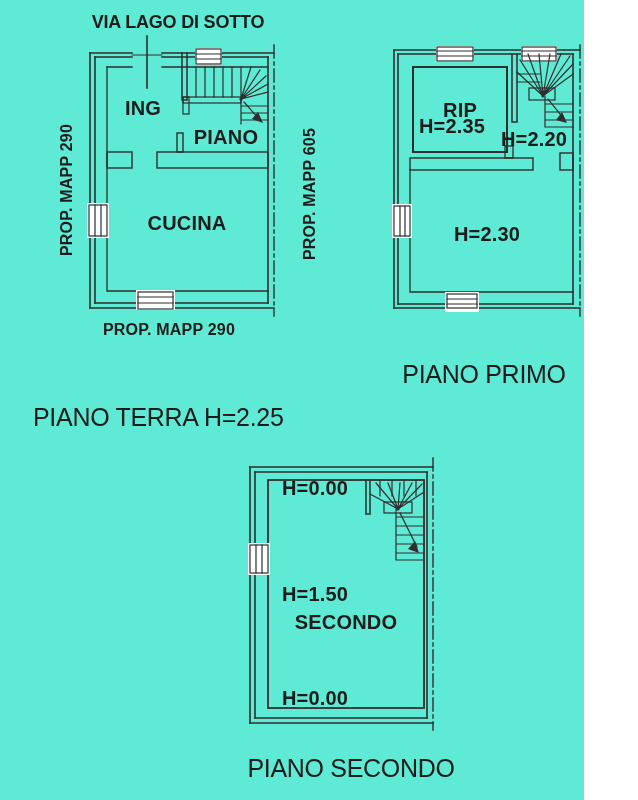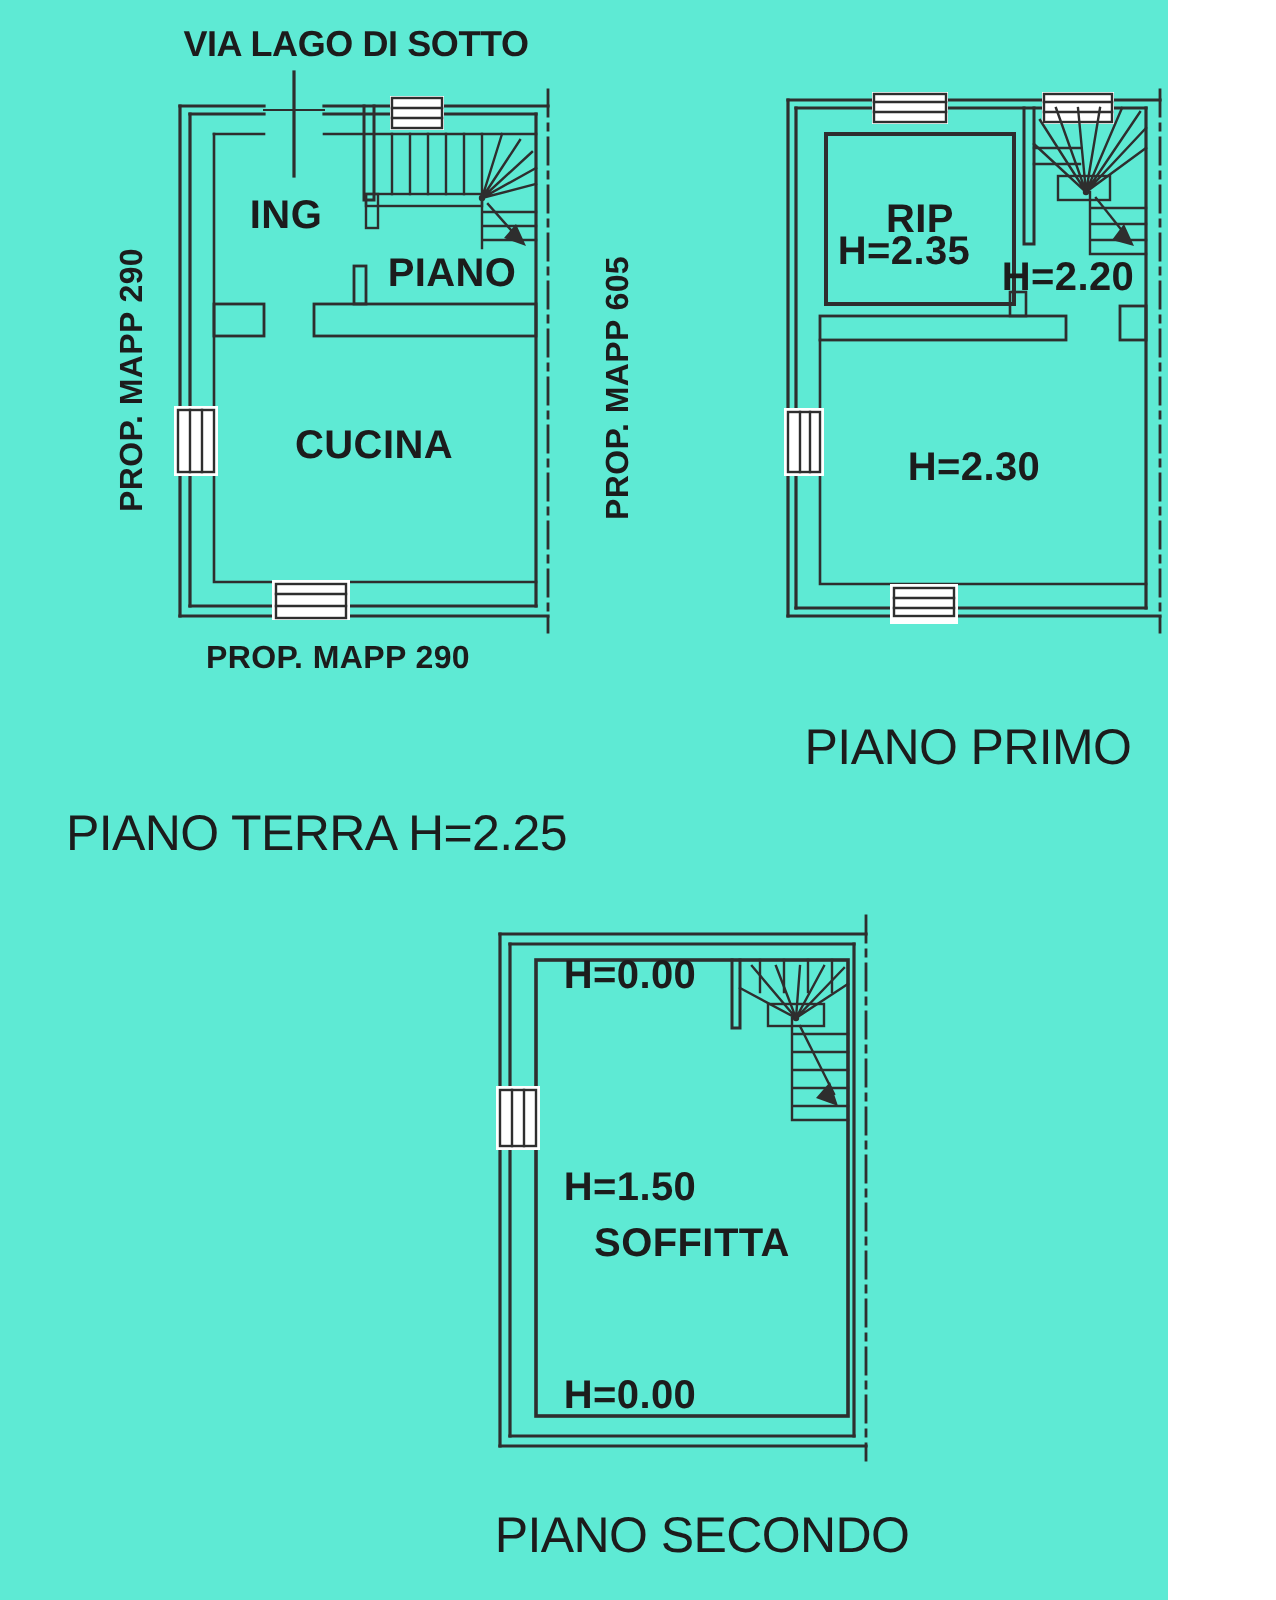--- a/index.html
+++ b/index.html
@@ -203,17 +203,17 @@
   <div class="lbl lbl-title pos-title-terra">PIANO TERRA H=2.25</div>
 
   <div class="lbl lbl-room pos-rip">RIP</div>
   <div class="lbl lbl-room pos-h235">H=2.35</div>
   <div class="lbl lbl-room pos-h220">H=2.20</div>
   <div class="lbl lbl-room pos-h230">H=2.30</div>
   <div class="lbl lbl-title ctr pos-title-primo">PIANO PRIMO</div>
 
   <div class="lbl lbl-room pos-h000t">H=0.00</div>
   <div class="lbl lbl-room pos-h150">H=1.50</div>
-  <div class="lbl lbl-room pos-soffitta">SOFFITTA</div>
+  <div class="lbl lbl-room pos-soffitta">SECONDO</div>
   <div class="lbl lbl-room pos-h000b">H=0.00</div>
   <div class="lbl lbl-title ctr pos-title-secondo">PIANO SECONDO</div>
 
 </div>
 
 </body></html>

